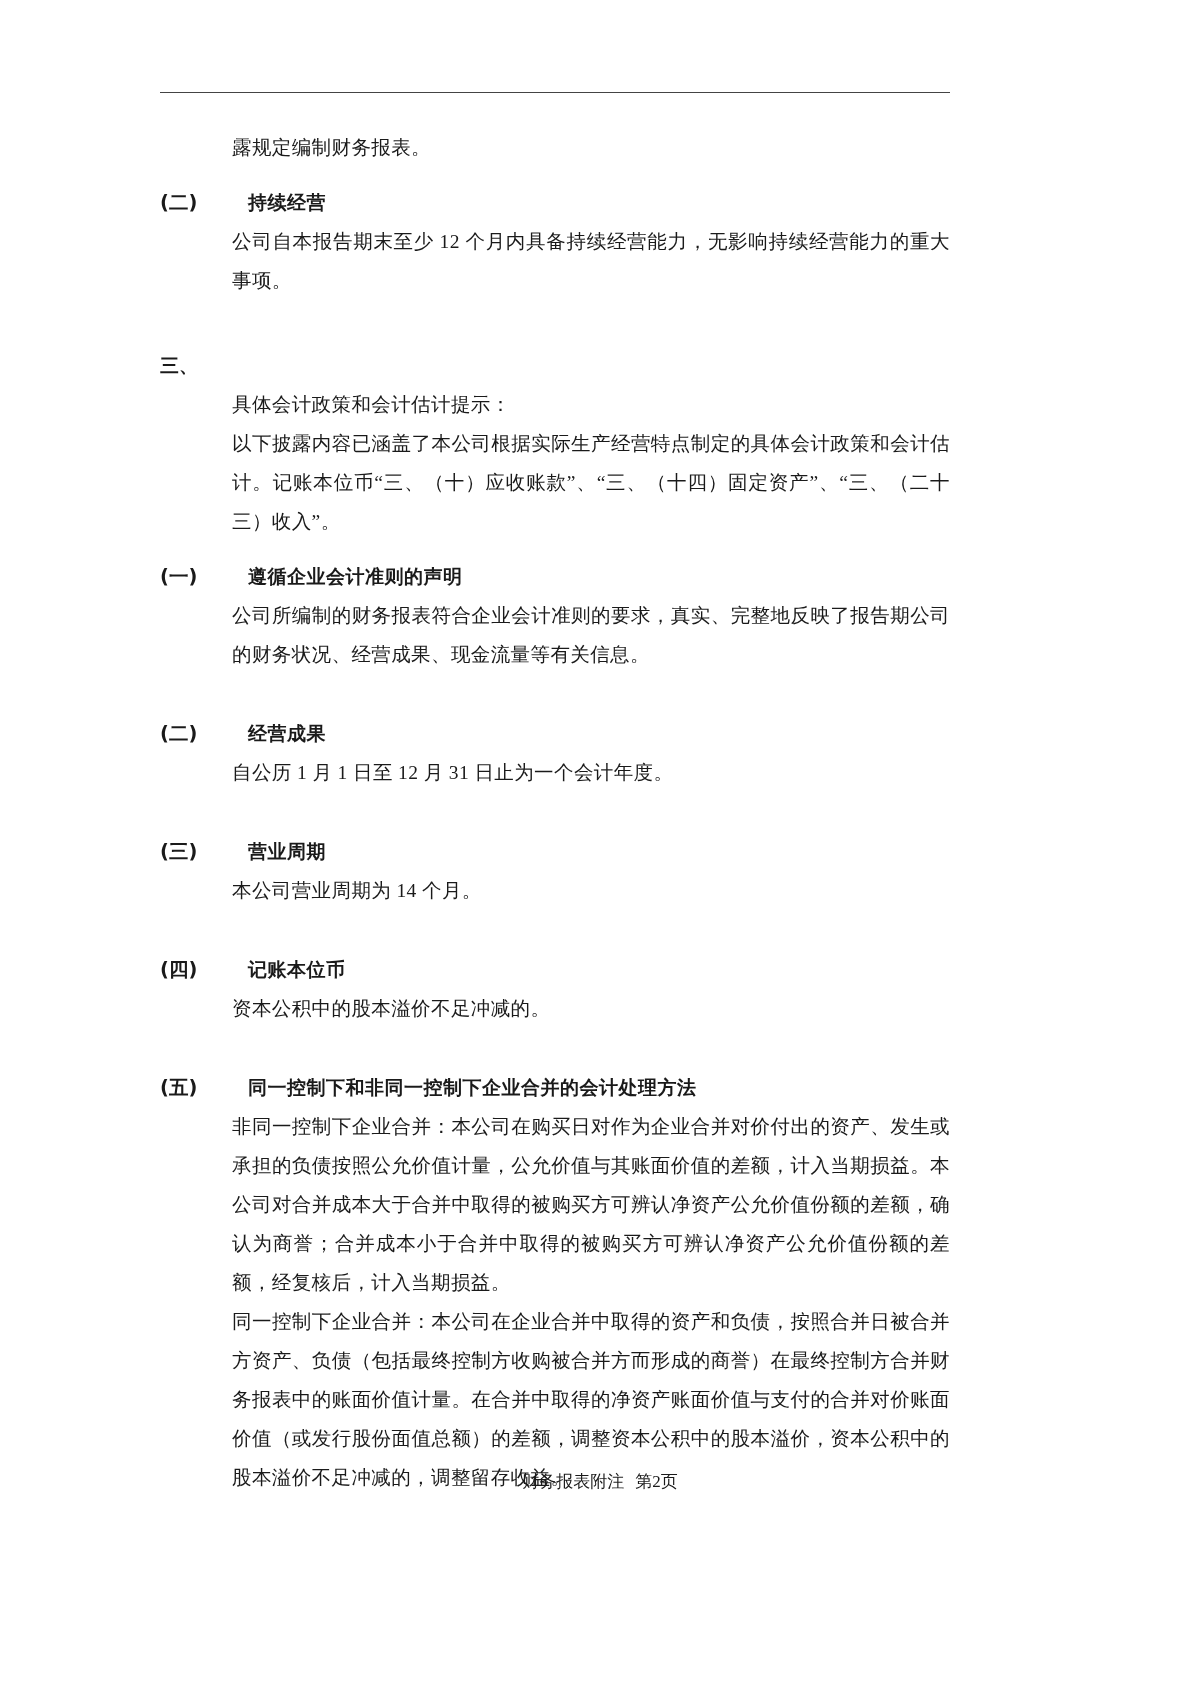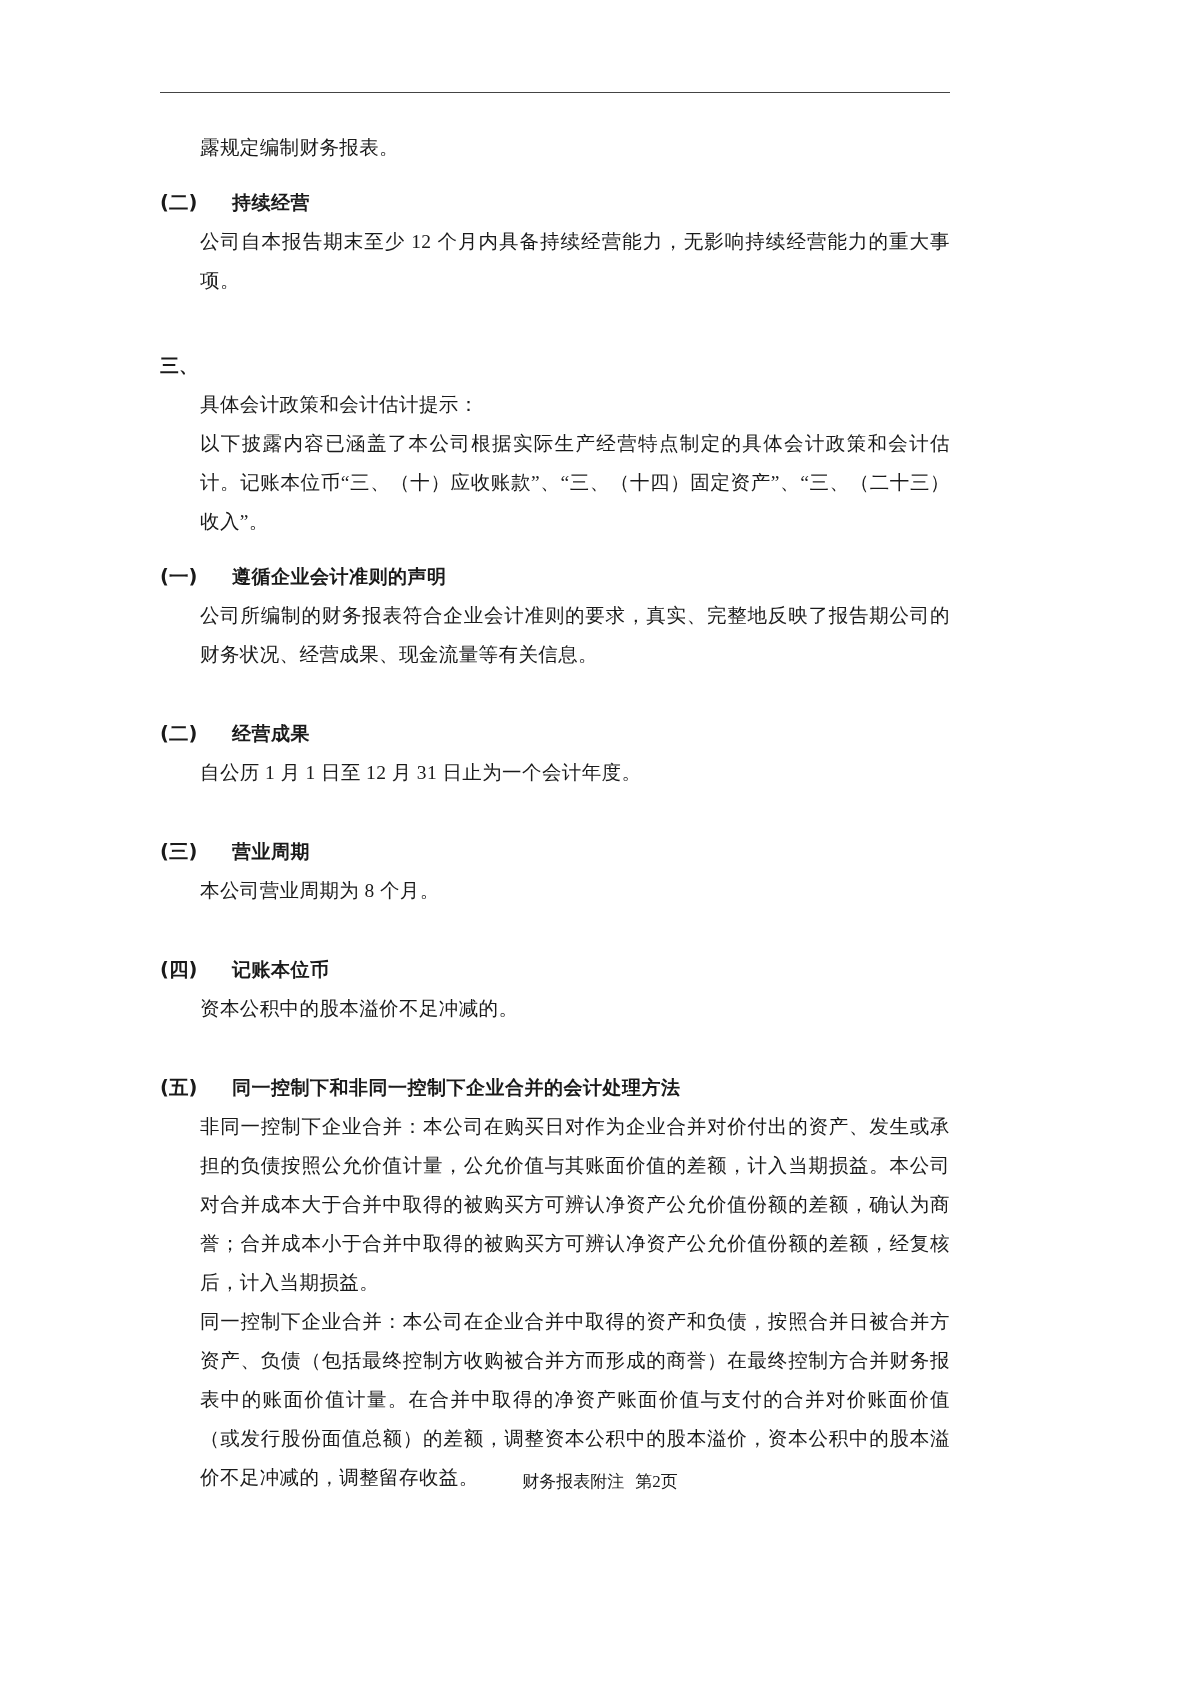--- a/index.html
+++ b/index.html
@@ -37,21 +37,21 @@
     width: 790px;
   }
   .para {
     font-size: 19.5px;
     line-height: 39px;
     letter-spacing: 0.4px;
     text-align: justify;
     margin: 0;
   }
   .indent-body {
-    margin-left: 40px;
+    margin-left: 72px;
   }
   .row {
     display: flex;
     align-items: flex-start;
   }
   .num {
     width: 72px;
     flex: 0 0 72px;
     font-size: 19.5px;
     line-height: 39px;
@@ -59,20 +59,21 @@
   }
   .num.bold,
   .heading-text {
     font-weight: bold;
     font-family: "DejaVu Sans", "Liberation Sans", sans-serif;
   }
   .heading-text {
     font-size: 19px;
     line-height: 39px;
     letter-spacing: 0.5px;
+    margin-left: 16px;
   }
   .gap-sm { height: 16px; }
   .gap-lg { height: 40px; }
   .gap-xl { height: 46px; }
   .section-num {
     width: 72px;
     flex: 0 0 72px;
     font-weight: bold;
     font-size: 19px;
     line-height: 39px;
@@ -134,21 +135,21 @@
       <div class="heading-text">经营成果</div>
     </div>
     <div class="para indent-body">自公历 1 月 1 日至 12 月 31 日止为一个会计年度。</div>
 
     <div class="gap-lg"></div>
 
     <div class="row">
       <div class="num bold">(三)</div>
       <div class="heading-text">营业周期</div>
     </div>
-    <div class="para indent-body">本公司营业周期为 8 个月。</div>
+    <div class="para indent-body">本公司营业周期为 14 个月。</div>
 
     <div class="gap-lg"></div>
 
     <div class="row">
       <div class="num bold">(四)</div>
       <div class="heading-text">记账本位币</div>
     </div>
     <div class="para indent-body">资本公积中的股本溢价不足冲减的。</div>
 
     <div class="gap-lg"></div>

